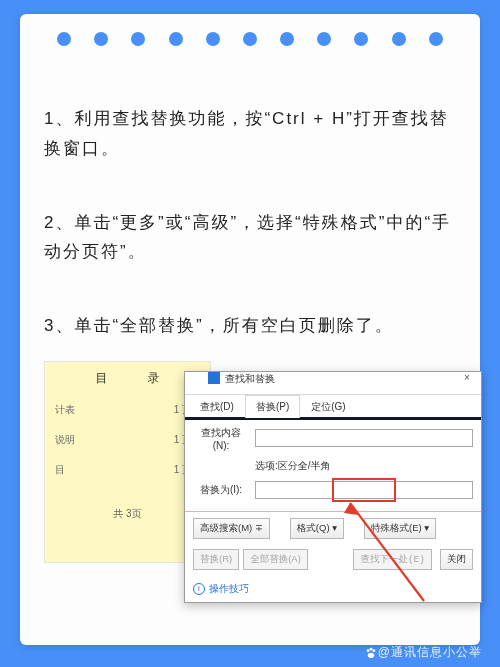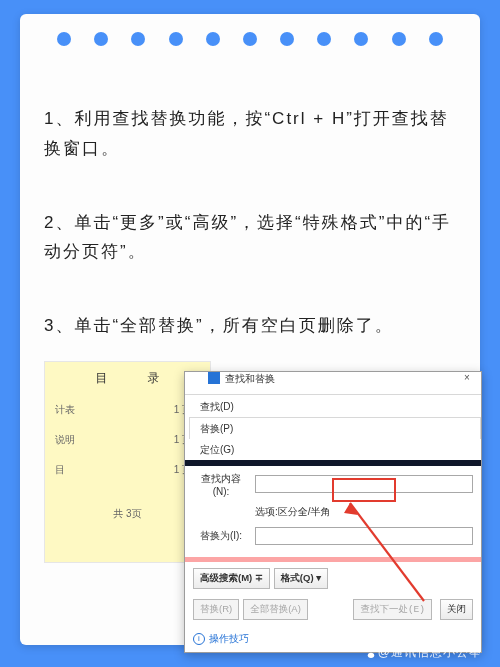--- a/index.html
+++ b/index.html
@@ -12,29 +12,29 @@
   .shot{position:relative;margin-top:6px;height:238px;}
   .doc-bg{position:absolute;left:0;top:0;width:165px;height:200px;background:#fef9c3;border:1px solid #e6e6e6;font-size:11px;color:#555;}
   .toc-title{text-align:center;letter-spacing:14px;padding:8px 0 12px 14px;font-size:12px;color:#333;}
   .toc-row{display:flex;justify-content:space-between;padding:4px 18px 12px 10px;font-size:10px;color:#666;}
   .toc-foot{text-align:center;font-size:10px;color:#666;padding-top:18px;}
   .dialog{position:absolute;left:140px;top:10px;width:296px;background:#fff;border:1px solid #9c9c9c;box-shadow:0 3px 10px rgba(0,0,0,.25);font-size:10px;color:#333;}
   .dlg-titlebar{background:#fff;border-bottom:1px solid #d8d8d8;height:22px;display:flex;padding:0 4px 0 23px;}
   .dlg-icon{width:12px;height:12px;background:#2673d6;margin-right:5px;}
   .dlg-title{font-size:10px;flex:1;}
   .dlg-close{width:20px;text-align:center;color:#555;}
-  .tabs{display:flex;border-bottom:6px solid #0f172a;padding-left:4px;flex-direction:column;}
+  .tabs{display:flex;border-bottom:3px solid #0f172a;padding-left:4px;}
   .tab{padding:4px 10px 3px 10px;font-size:10px;border:1px solid transparent;border-bottom:none;}
   .tab.active{border-color:#d8d8d8;background:#fff;margin-bottom:-1px;}
   .dlg-body{padding:6px 8px 6px 8px;}
   .field-row{display:flex;align-items:center;margin-bottom:6px;}
   .field-lbl{width:56px;font-size:10px;text-align:center;padding-right:6px;color:#333;}
   .field-input{flex:1;height:16px;border:1px solid #a8a8a8;background:#fff;}
   .opt-row{padding:2px 0 8px 62px;font-size:10px;color:#333;display:flex;align-items:center;}
-  .btn-row{padding:6px 8px;display:flex;gap:4px;flex-wrap:wrap;border-top:5px solid #fca5a5;font-weight:bold;}
+  .btn-row{padding:6px 8px;display:flex;gap:20px;flex-wrap:wrap;border-top:1px solid #fca5a5;}
   .btn{border:1px solid #b8b8b8;background:linear-gradient(#fdfdfd,#ececec);font-size:9.5px;padding:3px 6px;color:#333;white-space:nowrap;}
   .btn.grey{color:#a6a6a6;background:#f4f4f4;text-align:center;}
   .highlight{position:absolute;border:2px solid #e23b2e;pointer-events:none;}
   .hl1{left:288px;top:117px;width:60px;height:20px;}
   .arrow{position:absolute;left:280px;top:140px;width:120px;height:120px;pointer-events:none;}
   .arrow line{stroke:#e23b2e;stroke-width:2.2;}
   .arrow polygon{fill:#e23b2e;}
   .tip-row{display:flex;align-items:center;padding:4px 8px 6px 8px;gap:4px;}
   .tip-icon{width:10px;height:10px;border-radius:50%;border:1px solid #2673d6;color:#2673d6;font-size:8px;line-height:10px;text-align:center;}
   .tip-text{color:#2673d6;font-size:10px;}
@@ -105,20 +105,21 @@
             <span>区分全/半角</span>
           </div>
           <div class="field-row">
             <div class="field-lbl">替换为(I):</div>
             <div class="field-input"></div>
           </div>
         </div>
         <div class="btn-row">
           <div class="btn">高级搜索(M) ∓</div>
           <div class="btn">格式(Q) ▾</div>
+          <div class="btn">特殊格式(E) ▾</div>
         </div>
         <div class="btn-row2">
           <div class="btn grey">替换(R)</div>
           <div class="btn grey">全部替换(A)</div>
           <div class="right-btns">
             <div class="btn grey">查找下一处(E)</div>
             <div class="btn">关闭</div>
           </div>
         </div>
         <div class="tip-row">

